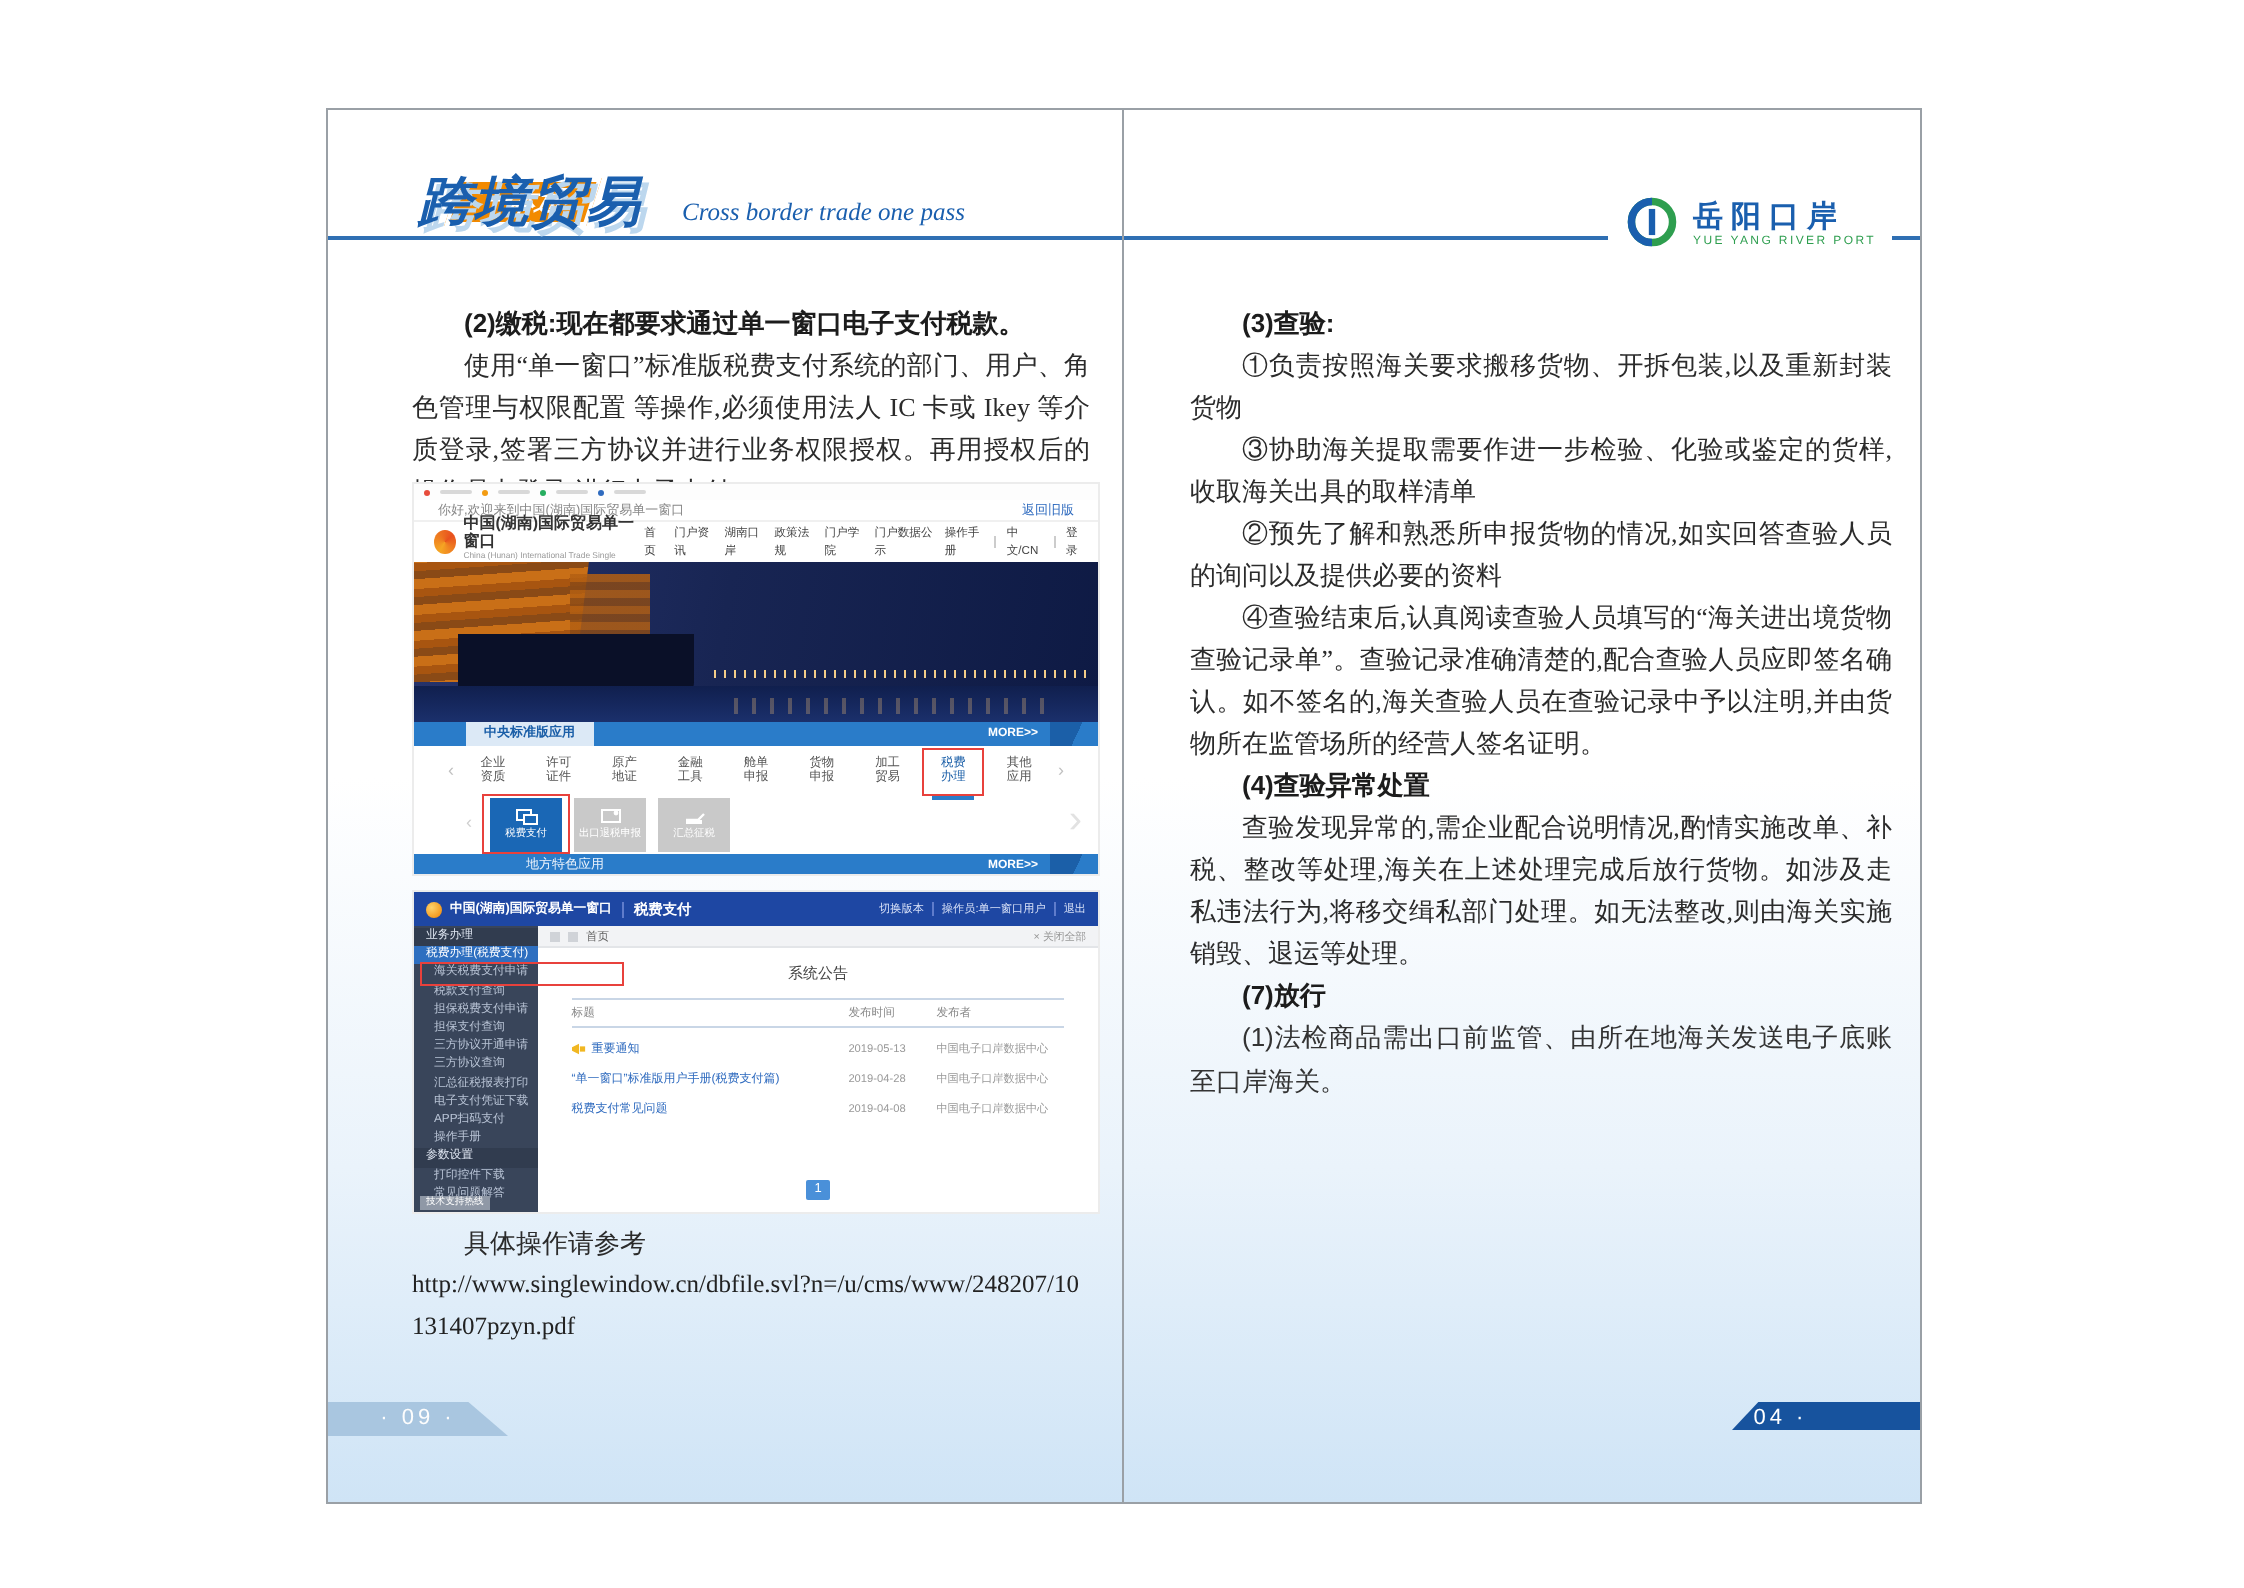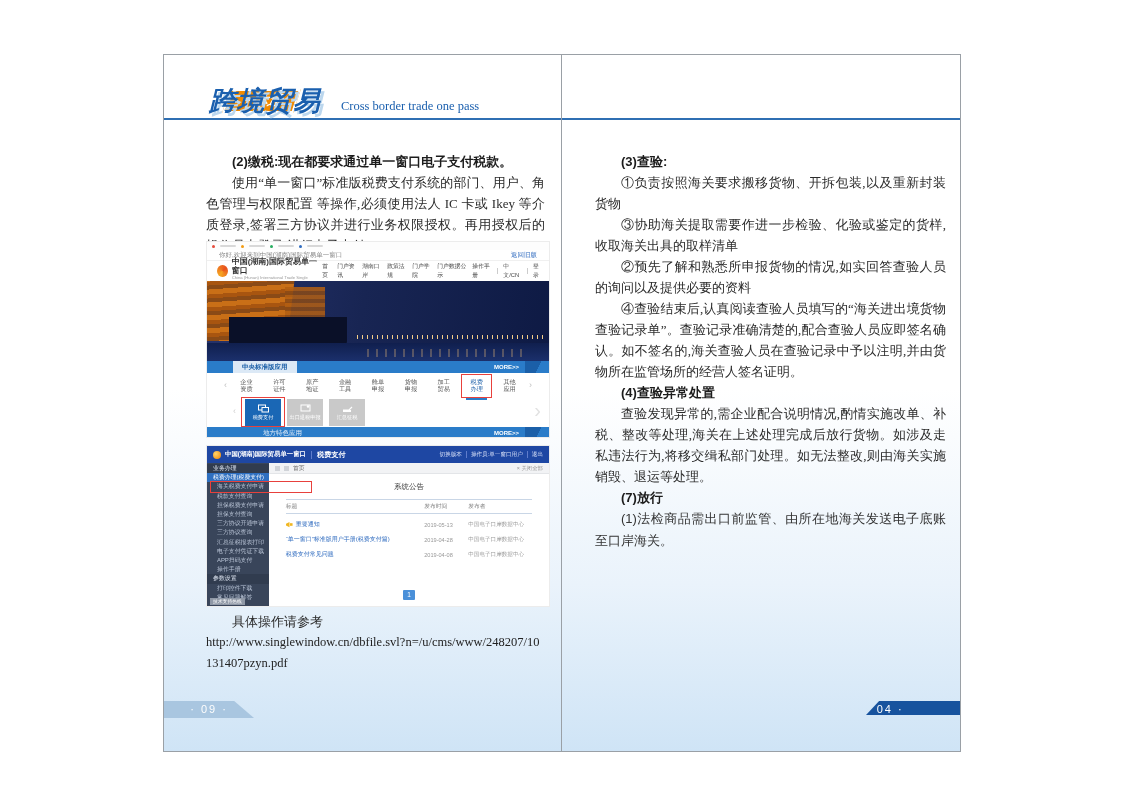--- a/index.html
+++ b/index.html
@@ -10,21 +10,21 @@
             border:1px solid #9aa0a6; display:flex;margin-top:12px; }
   .page { position:relative; width:399px; height:100%;
           background:linear-gradient(180deg,#ffffff 0%,#ffffff 48%,#eaf3fb 76%,#cfe4f6 100%); }
   .page.left { border-right:1px solid #9aa0a6; }
 
   
   .hline { position:absolute; left:0; right:0; top:63px; height:2px; background:#2f6fb3; }
   .lp-logo { position:absolute; left:45px; top:28px; z-index:2; }
   .lp-logo .cn { font-size:27px; font-weight:bold; font-style:italic; color:#1a5fae;
                  letter-spacing:1px; text-shadow:3px 3px 0 #bcd7ee; font-family:"Liberation Sans",sans-serif; }
-  .lp-logo .en { position:absolute; left:132px; top:16px; width:170px; font-size:12.5px; 
+  .lp-logo .en { position:absolute; left:132px; top:16px; width:170px; font-size:12.5px; font-style:italic;
                  color:#1a5fae; font-family:"Liberation Serif", serif; }
   .lp-badge { position:absolute; left:62px; top:34px; background:#f28a00; color:#fff; border:2px solid #fff;
               font-size:13px; font-weight:bold; font-style:italic; padding:1px 14px;
               transform:skewX(-18deg); }
   .rp-logo { position:absolute; right:14px; top:42px; z-index:2; background:#fff; padding:0 8px;
              display:flex; align-items:center; gap:7px; }
   .rp-logo .cn { font-size:15px; font-weight:bold; color:#1a5fae; letter-spacing:4px; }
   .rp-logo .en { font-size:6px; color:#2e9e4f; letter-spacing:1.2px; }
 
   
@@ -370,20 +370,31 @@
       <div class="ref">
         <p class="para">具体操作请参考</p>
         <p class="url">http://www.singlewindow.cn/dbfile.svl?n=/u/cms/www/248207/10131407pzyn.pdf</p>
       </div>
 
       <div class="badge03">· 09 ·</div>
     </div>
 
     <div class="page right">
       <div class="hline"></div>
+      <div class="rp-logo">
+        <svg width="28" height="28" viewBox="0 0 30 30">
+          <circle cx="15" cy="15" r="11" fill="none" stroke="#2e9e4f" stroke-width="4"></circle>
+          <path d="M15 4 a11 11 0 0 0 0 22" fill="none" stroke="#1a5fae" stroke-width="4"></path>
+          <rect x="13.3" y="8" width="3.4" height="14" fill="#1a5fae"></rect>
+        </svg>
+        <span>
+          <div class="cn">岳阳口岸</div>
+          <div class="en">YUE YANG RIVER PORT</div>
+        </span>
+      </div>
 
       <div class="rp-body">
         <p class="head">(3)查验:</p>
         <p class="para">①负责按照海关要求搬移货物、开拆包装,以及重新封装货物</p>
         <p class="para">③协助海关提取需要作进一步检验、化验或鉴定的货样,收取海关出具的取样清单</p>
         <p class="para">②预先了解和熟悉所申报货物的情况,如实回答查验人员的询问以及提供必要的资料</p>
         <p class="para">④查验结束后,认真阅读查验人员填写的“海关进出境货物查验记录单”。查验记录准确清楚的,配合查验人员应即签名确认。如不签名的,海关查验人员在查验记录中予以注明,并由货物所在监管场所的经营人签名证明。</p>
         <p class="head">(4)查验异常处置</p>
         <p class="para">查验发现异常的,需企业配合说明情况,酌情实施改单、补税、整改等处理,海关在上述处理完成后放行货物。如涉及走私违法行为,将移交缉私部门处理。如无法整改,则由海关实施销毁、退运等处理。</p>
         <p class="head">(7)放行</p>

